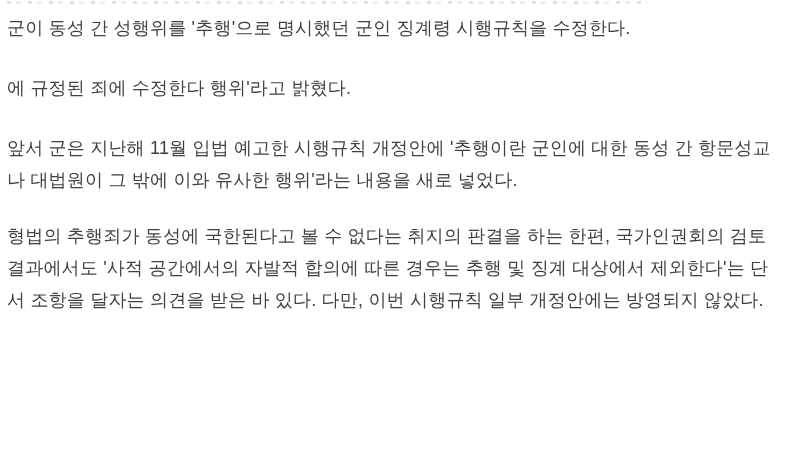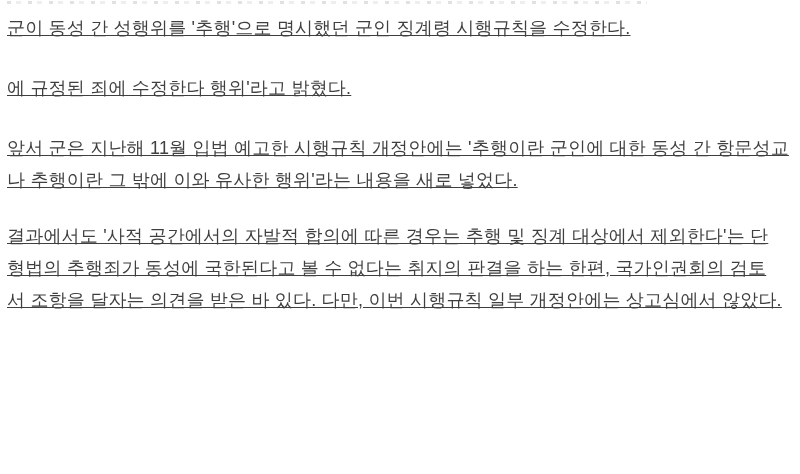--- a/index.html
+++ b/index.html
@@ -33,21 +33,20 @@
   }
   .article {
     position: absolute;
     top: 0;
     left: 0;
     width: 786px;
     padding: 12px 7px 0 7px;
   }
   .para {
     margin: 0 0 28px 0;
-    text-decoration: underline;
   }
   .para.tight {
     margin-bottom: 24px;
   }
   .line {
     display: block;
     font-size: 18px;
     line-height: 32px;
     letter-spacing: 0.2px;
     white-space: nowrap;
@@ -66,24 +65,24 @@
     <p class="para">
       <span class="line">군이 동성 간 성행위를 '추행'으로 명시했던 군인 징계령 시행규칙을 수정한다.</span>
     </p>
 
     <p class="para">
       <span class="line">에 규정된 죄에 수정한다 행위'라고 밝혔다.</span>
     </p>
 
 
     <p class="para tight">
-      <span class="line">앞서 군은 지난해 11월 입법 예고한 시행규칙 개정안에는 '추행이란 군인에 대한 동성 간 항문성교</span>
-      <span class="line">나 추행이란 그 밖에 이와 유사한 행위'라는 내용을 새로 넣었다.</span>
+      <span class="line">앞서 군은 지난해 11월 입법 예고한 시행규칙 개정안에 '추행이란 군인에 대한 동성 간 항문성교</span>
+      <span class="line">나 대법원이 그 밖에 이와 유사한 행위'라는 내용을 새로 넣었다.</span>
     </p>
 
     <p class="para">
+      <span class="line">형법의 추행죄가 동성에 국한된다고 볼 수 없다는 취지의 판결을 하는 한편, 국가인권회의 검토</span>
       <span class="line">결과에서도 '사적 공간에서의 자발적 합의에 따른 경우는 추행 및 징계 대상에서 제외한다'는 단</span>
-      <span class="line">형법의 추행죄가 동성에 국한된다고 볼 수 없다는 취지의 판결을 하는 한편, 국가인권회의 검토</span>
-      <span class="line">서 조항을 달자는 의견을 받은 바 있다. 다만, 이번 시행규칙 일부 개정안에는 상고심에서 않았다.</span>
+      <span class="line">서 조항을 달자는 의견을 받은 바 있다. 다만, 이번 시행규칙 일부 개정안에는 방영되지 않았다.</span>
     </p>
 
   </div>
 </div>
 
 </body></html>

